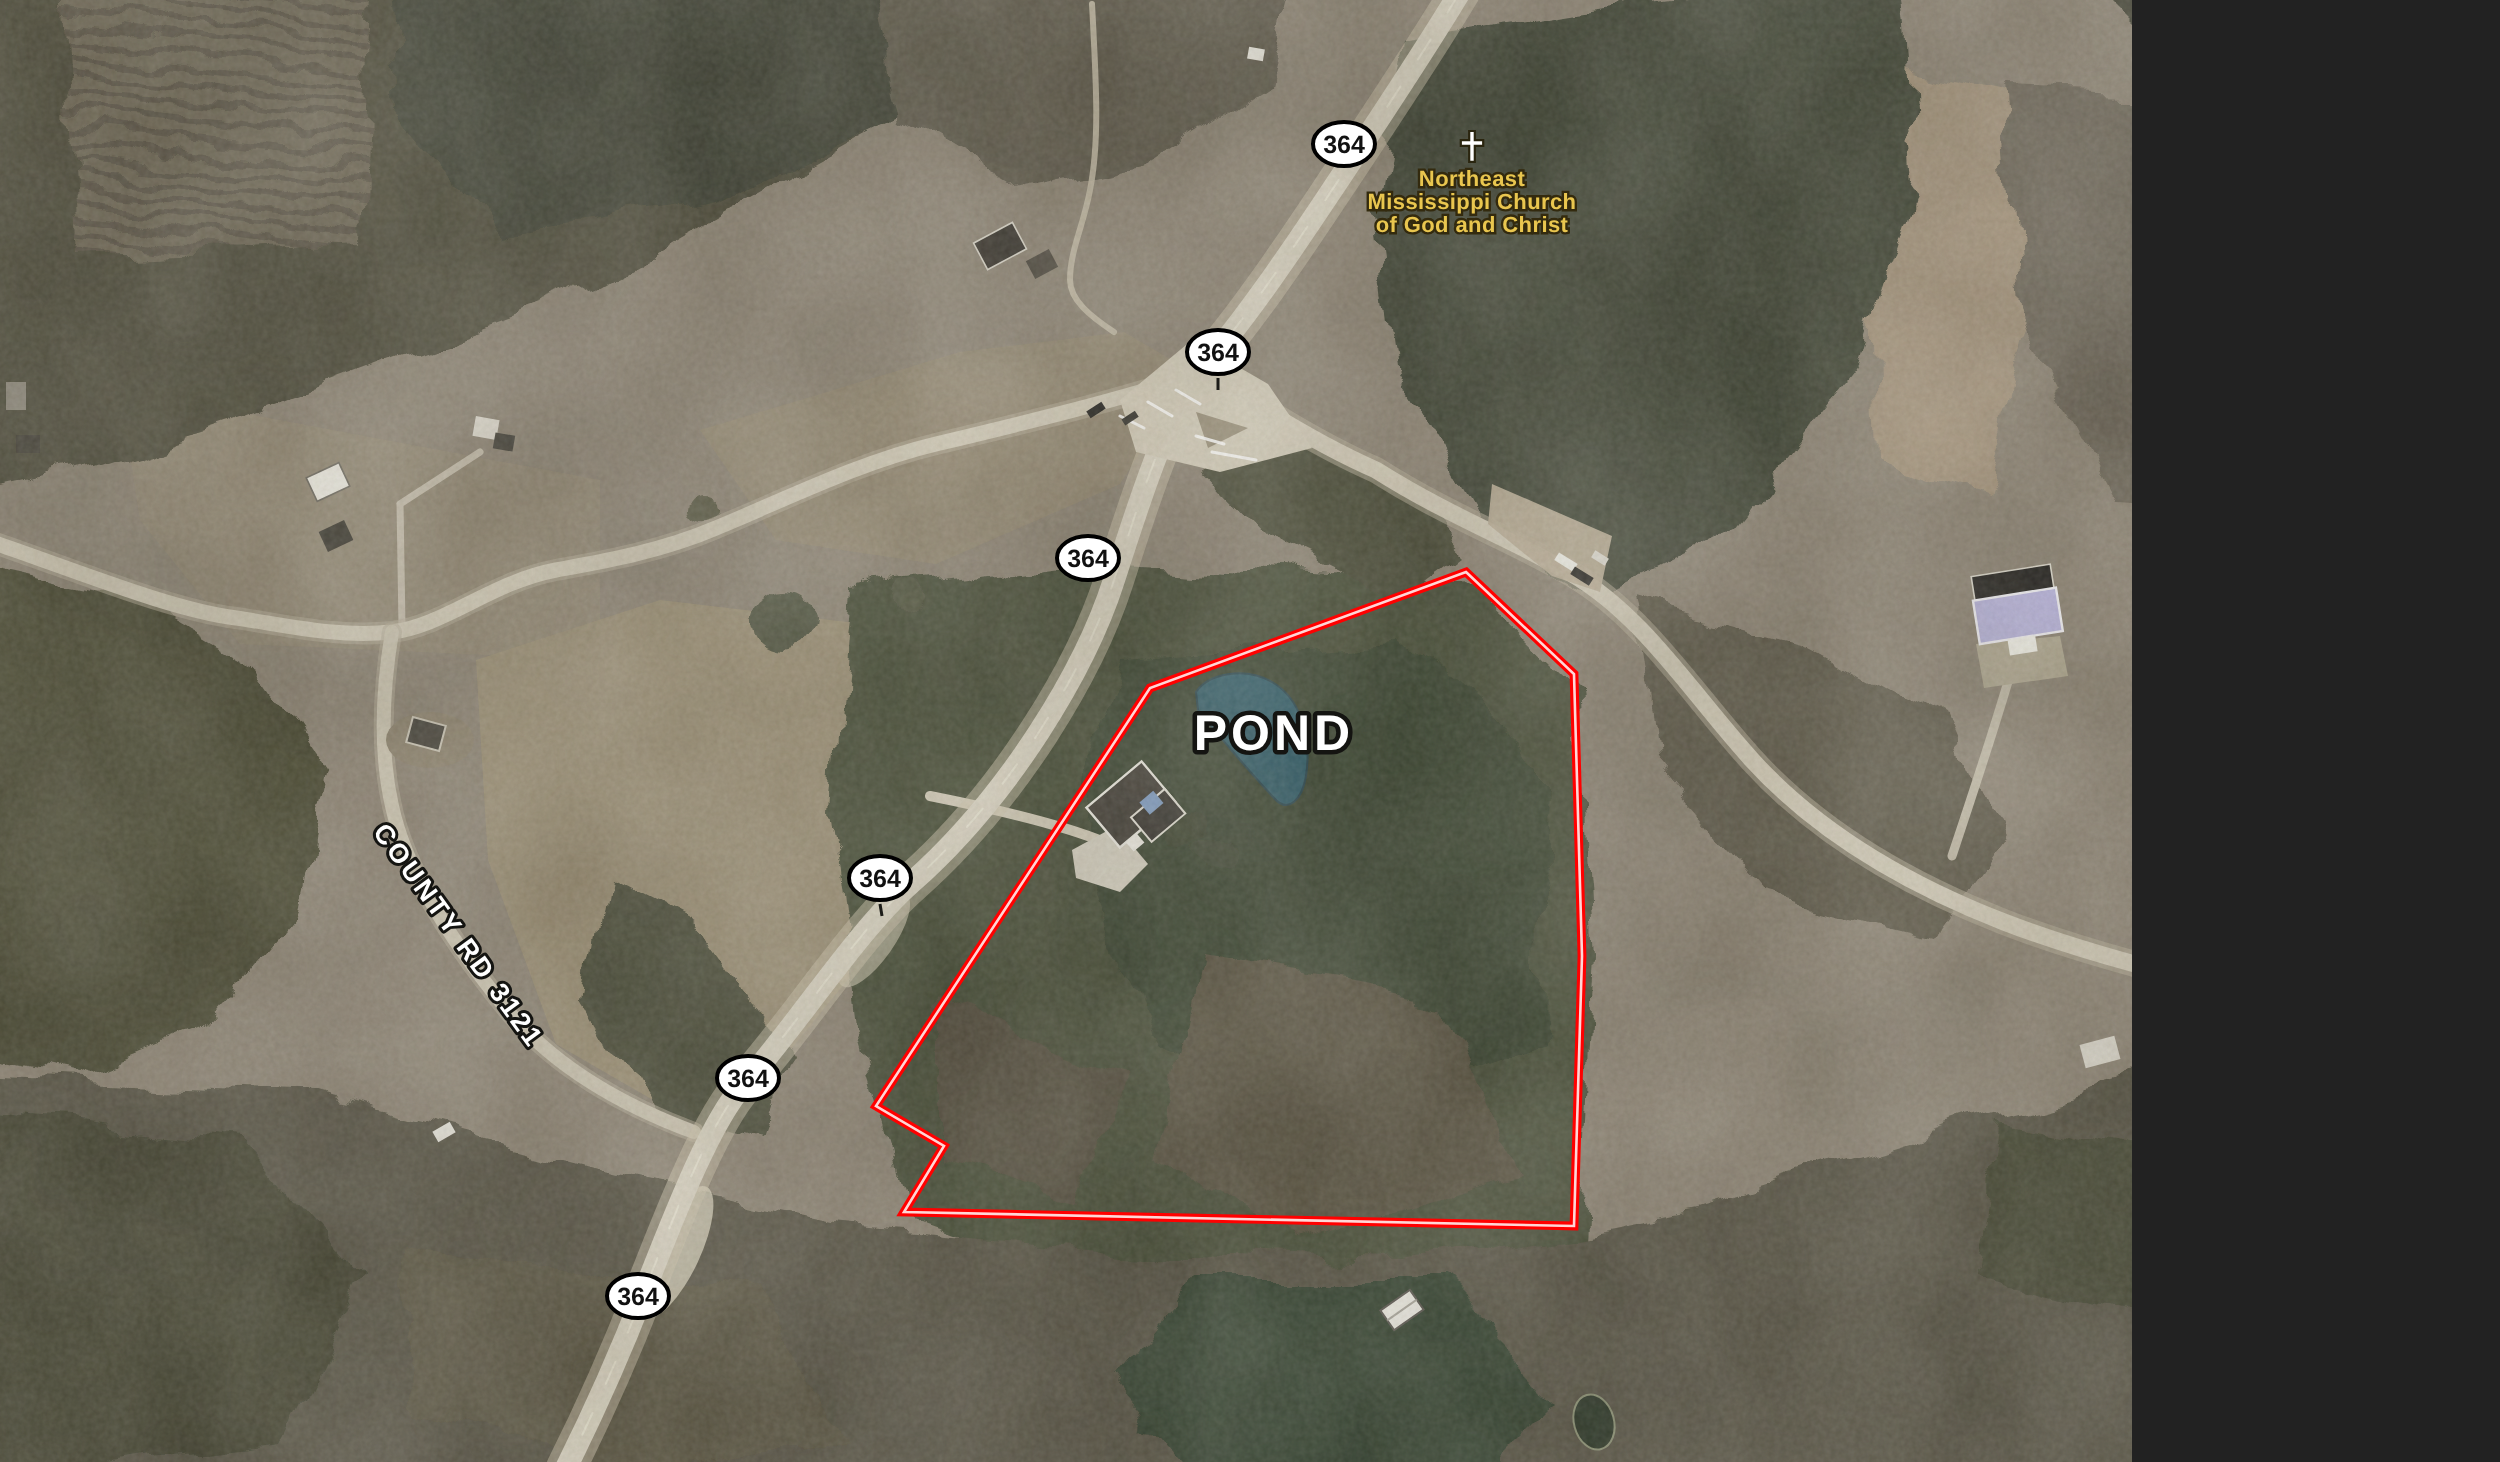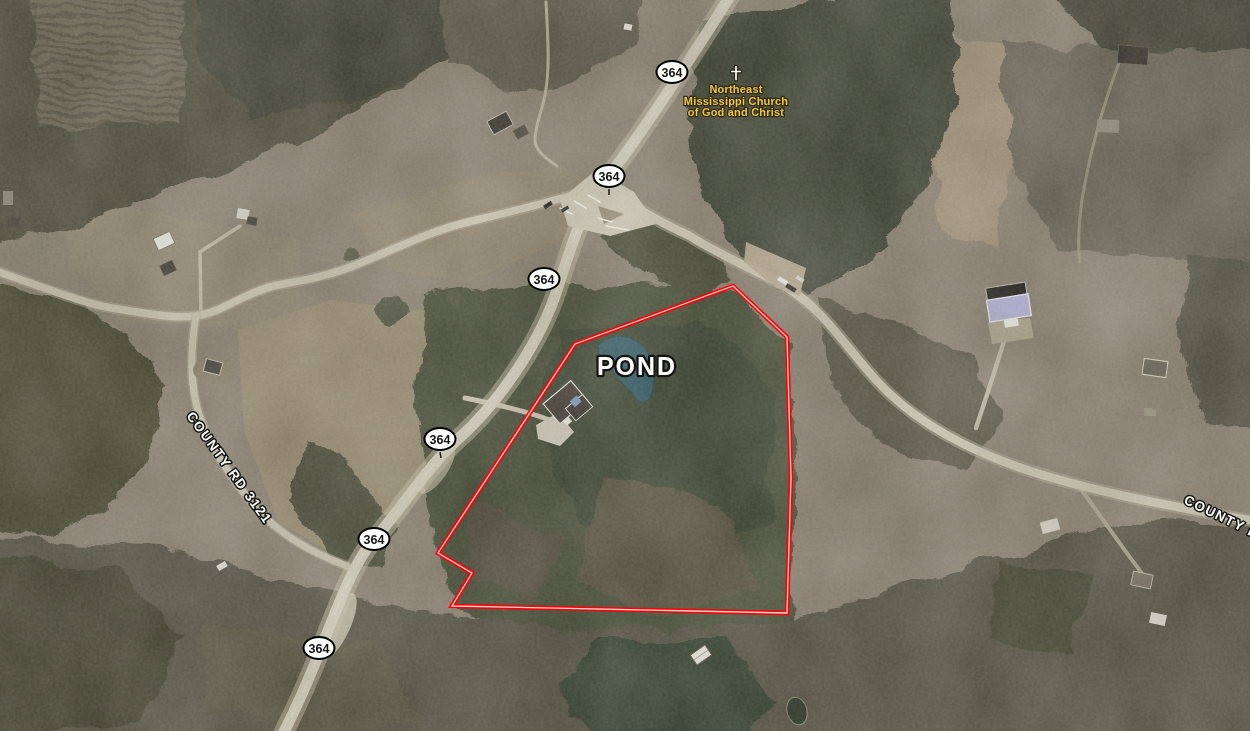--- a/index.html
+++ b/index.html
@@ -1,16 +1,16 @@
 <!DOCTYPE html>
 <html><head>
 <meta charset="utf-8">
 <style>
   html,body{margin:0;padding:0;background:#222;}
-  .stage{position:relative;width:1250px;height:731px;overflow:hidden;background:#8a8171;}
+  .stage{position:relative;width:1066px;height:731px;overflow:hidden;background:#8a8171;}
   svg{display:block;}
   text{font-family:"Liberation Sans",sans-serif;}
   .lbl{font-weight:bold;fill:#ffffff;paint-order:stroke;stroke:#141411;stroke-linejoin:round;}
   .pond-lbl{font-size:25px;stroke-width:4.6px;letter-spacing:2px;}
   .road-lbl{font-size:13.5px;stroke-width:3px;letter-spacing:1.5px;}
   .church-lbl{font-size:11px;font-weight:bold;fill:#e9c64f;paint-order:stroke;stroke:#332a0e;stroke-width:2.4px;text-anchor:middle;letter-spacing:.2px;}
   .shield-txt{font-size:12.5px;font-weight:bold;fill:#111;text-anchor:middle;}
 </style>
 </head>
 <body>

